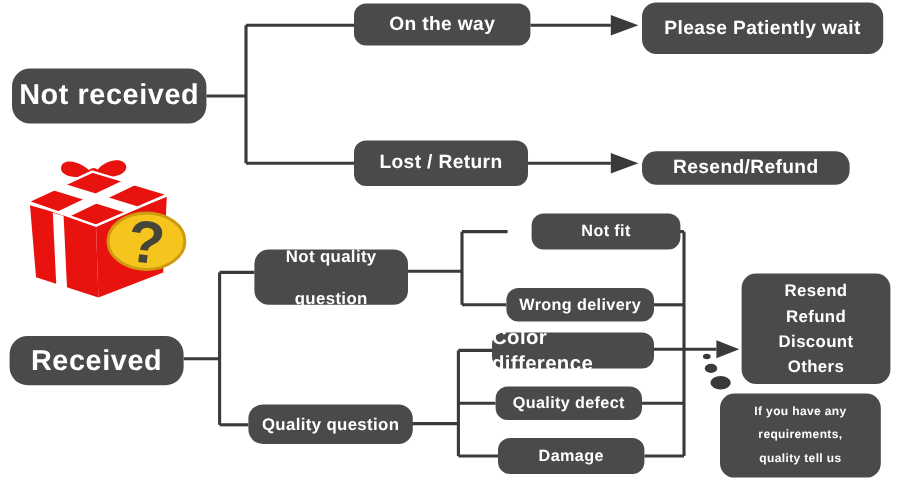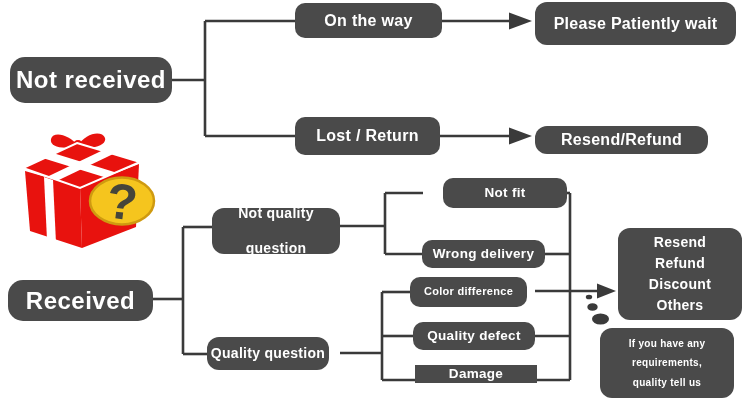--- a/index.html
+++ b/index.html
@@ -19,26 +19,26 @@
     display:flex;flex-direction:column;align-items:center;justify-content:center;
     text-align:left;border-radius:12px;line-height:1.25;
   }
   .n-not-received{left:10px;top:57px;width:162px;height:46px;font-size:24px;border-radius:15px;letter-spacing:.5px;}
   .n-on-the-way{left:295px;top:3px;width:147px;height:35px;font-size:16px;border-radius:10px;}
   .n-please-wait{left:535px;top:2px;width:201px;height:43px;font-size:16px;}
   .n-lost-return{left:295px;top:117px;width:145px;height:38px;font-size:16px;border-radius:10px;}
   .n-resend-refund{left:535px;top:126px;width:173px;height:28px;font-size:16px;}
   .n-received{left:8px;top:280px;width:145px;height:41px;font-size:24px;border-radius:15px;letter-spacing:.5px;}
   .n-not-quality{left:212px;top:208px;width:128px;height:46px;font-size:14px;line-height:19px;gap:16px;}
-  .n-quality-question{left:207px;top:337px;width:122px;height:33px;font-size:14px;}
+  .n-quality-question{left:207px;top:337px;width:137px;height:33px;font-size:14px;}
   .n-not-fit{left:423px;top:178px;width:124px;height:30px;font-size:13.5px;border-radius:10px;margin-left:20px;}
   .n-wrong-delivery{left:422px;top:240px;width:123px;height:28px;font-size:13.5px;border-radius:10px;}
-  .n-color-difference{left:410px;top:277px;width:117px;height:30px;font-size:11px;border-radius:10px;}
+  .n-color-difference{left:410px;top:277px;width:135px;height:30px;font-size:17px;border-radius:10px;}
   .n-quality-defect{left:413px;top:322px;width:122px;height:28px;font-size:13.5px;border-radius:10px;}
-  .n-damage{left:415px;top:365px;width:122px;height:18px;font-size:13.5px;border-radius:0;}
+  .n-damage{left:415px;top:365px;width:122px;height:30px;font-size:13.5px;border-radius:10px;}
   .n-outcome{left:618px;top:228px;width:124px;height:92px;font-size:14px;line-height:21px;}
   .n-note{left:600px;top:328px;width:134px;height:70px;font-size:10px;line-height:19.5px;}
   .gift-svg{position:absolute;left:12px;top:131px;width:150px;height:132px;}
   .gift-red{fill:var(--gift-red,#e8120e);}
   .ribbon{fill:var(--ribbon-white,#fff);}
   .ribbon-stroke{stroke:var(--ribbon-white,#fff);fill:none;}
   .lid-edge{stroke:var(--ribbon-white,#fff);stroke-width:2;}
   .badge{fill:var(--badge-yellow,#f5c51e);stroke:var(--badge-border,#cf9a10);stroke-width:2.5;}
   .qmark{fill:var(--question-mark,#45453a);font-family:"Liberation Sans",sans-serif;font-weight:700;font-size:50px;}
 </style>

